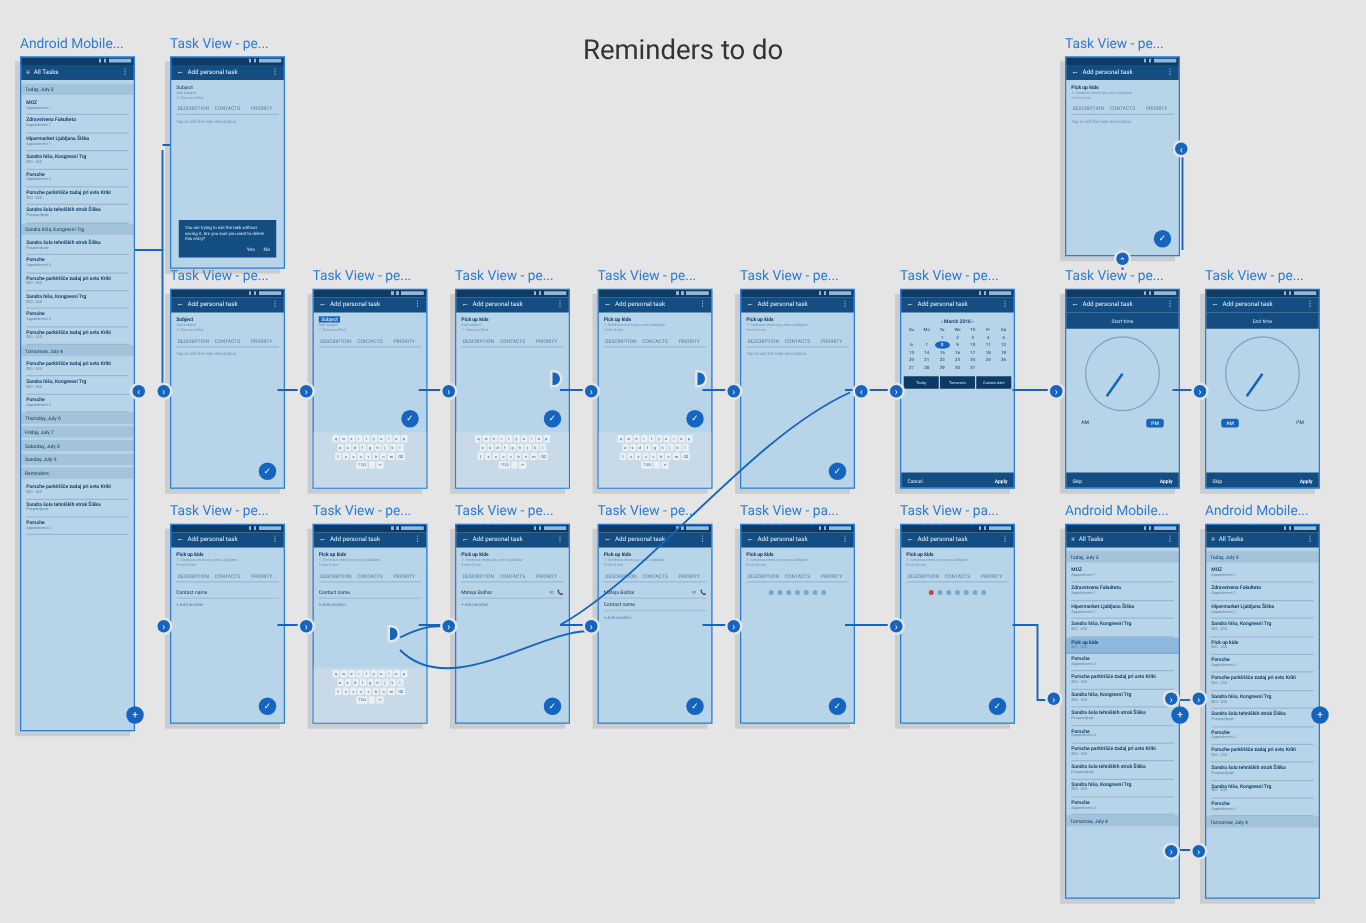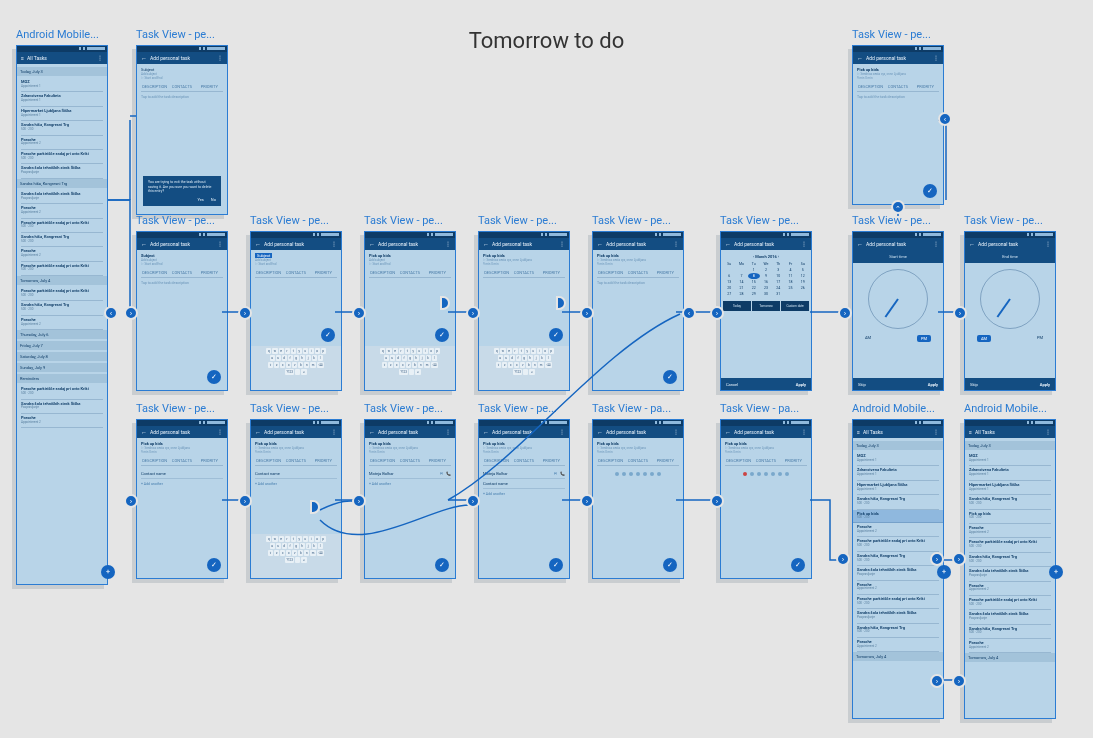--- a/index.html
+++ b/index.html
@@ -240,21 +240,21 @@
     stroke-width:1.5;
     fill:none;
   }
   .hl-row { background: rgba(21,101,192,0.25); margin:0 -4px; padding:2px 4px; }
 </style>
 </head>
 <body>
 
 <div class="canvas">
 
-  <div class="flow-title">Tomorrow to do</div>
+  <div class="flow-title">Reminders to do</div>
 
   <svg class="wires">
     <path d="M108 200 L130 200 M130 200 L130 120 M130 116 L136 116"></path>
     <path d="M108 200 L130 200 L130 312 L136 312"></path>
     <path d="M222 312 L248 312"></path>
     <path d="M335 312 L362 312"></path>
     <path d="M448 312 L478 312"></path>
     <path d="M448 500 C520 460 600 350 680 314"></path>
     <path d="M562 312 L590 312"></path>
     <path d="M676 312 L720 312"></path>

